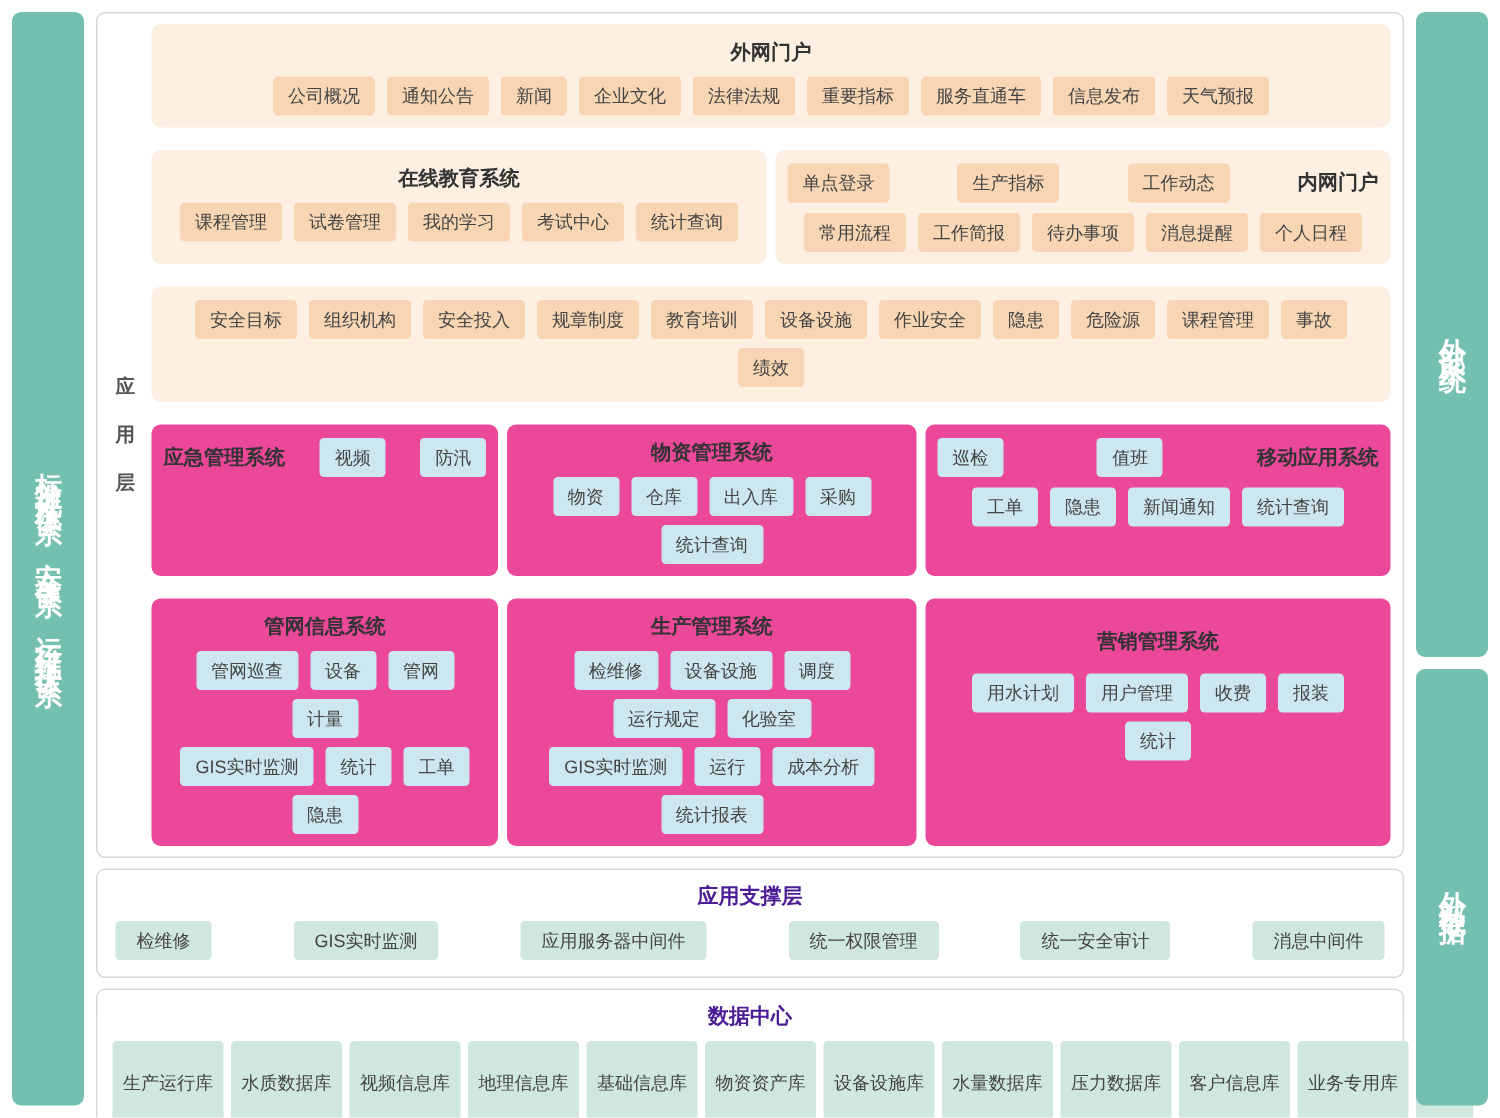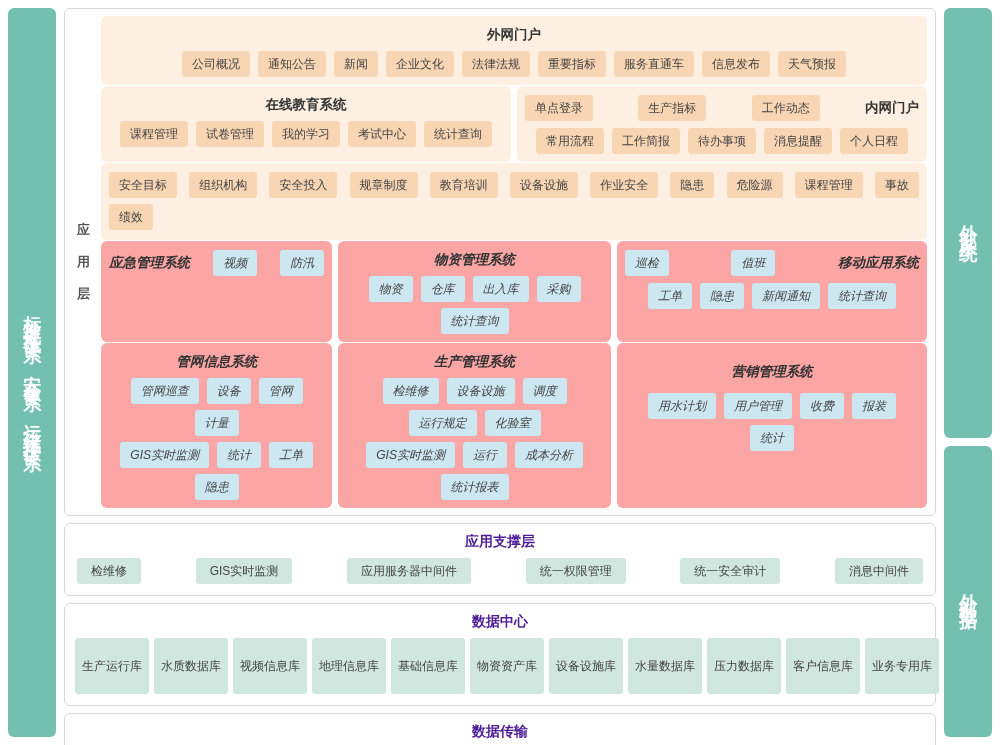--- a/index.html
+++ b/index.html
@@ -96,31 +96,31 @@
     color: #555;
     font-size: 13px;
     font-weight: bold;
     letter-spacing: 1px;
     gap: 14px;
   }
   .app-body {
     flex: 1 1 auto;
     display: flex;
     flex-direction: column;
-    gap: 1px;
+    gap: 15px;
     min-width: 0;
   }
 
   .panel {
     border-radius: 6px;
     padding: 6px 8px 8px 8px;
     box-sizing: border-box;
   }
   .panel.orange { background: #fdf0e2; }
-  .panel.blue   { background: #fca5a5; font-style: italic; }
+  .panel.blue   { background: #ec4899; }
 
   .panel-title {
     text-align: center;
     font-weight: bold;
     font-size: 13.5px;
     color: #333;
     margin: 4px 0 7px 0;
   }
 
   .chips {
@@ -234,21 +234,21 @@
               <div class="chip orange">常用流程</div>
               <div class="chip orange">工作简报</div>
               <div class="chip orange">待办事项</div>
               <div class="chip orange">消息提醒</div>
               <div class="chip orange">个人日程</div>
             </div>
           </div>
         </div>
 
         <div class="panel orange">
-          <div class="chips" style="padding:3px 0 2px 0;justify-content:space-between;">
+          <div class="chips" style="padding:3px 0 2px 0;">
             <div class="chip orange">安全目标</div>
             <div class="chip orange">组织机构</div>
             <div class="chip orange">安全投入</div>
             <div class="chip orange">规章制度</div>
             <div class="chip orange">教育培训</div>
             <div class="chip orange">设备设施</div>
             <div class="chip orange">作业安全</div>
             <div class="chip orange">隐患</div>
             <div class="chip orange">危险源</div>
             <div class="chip orange">课程管理</div>

